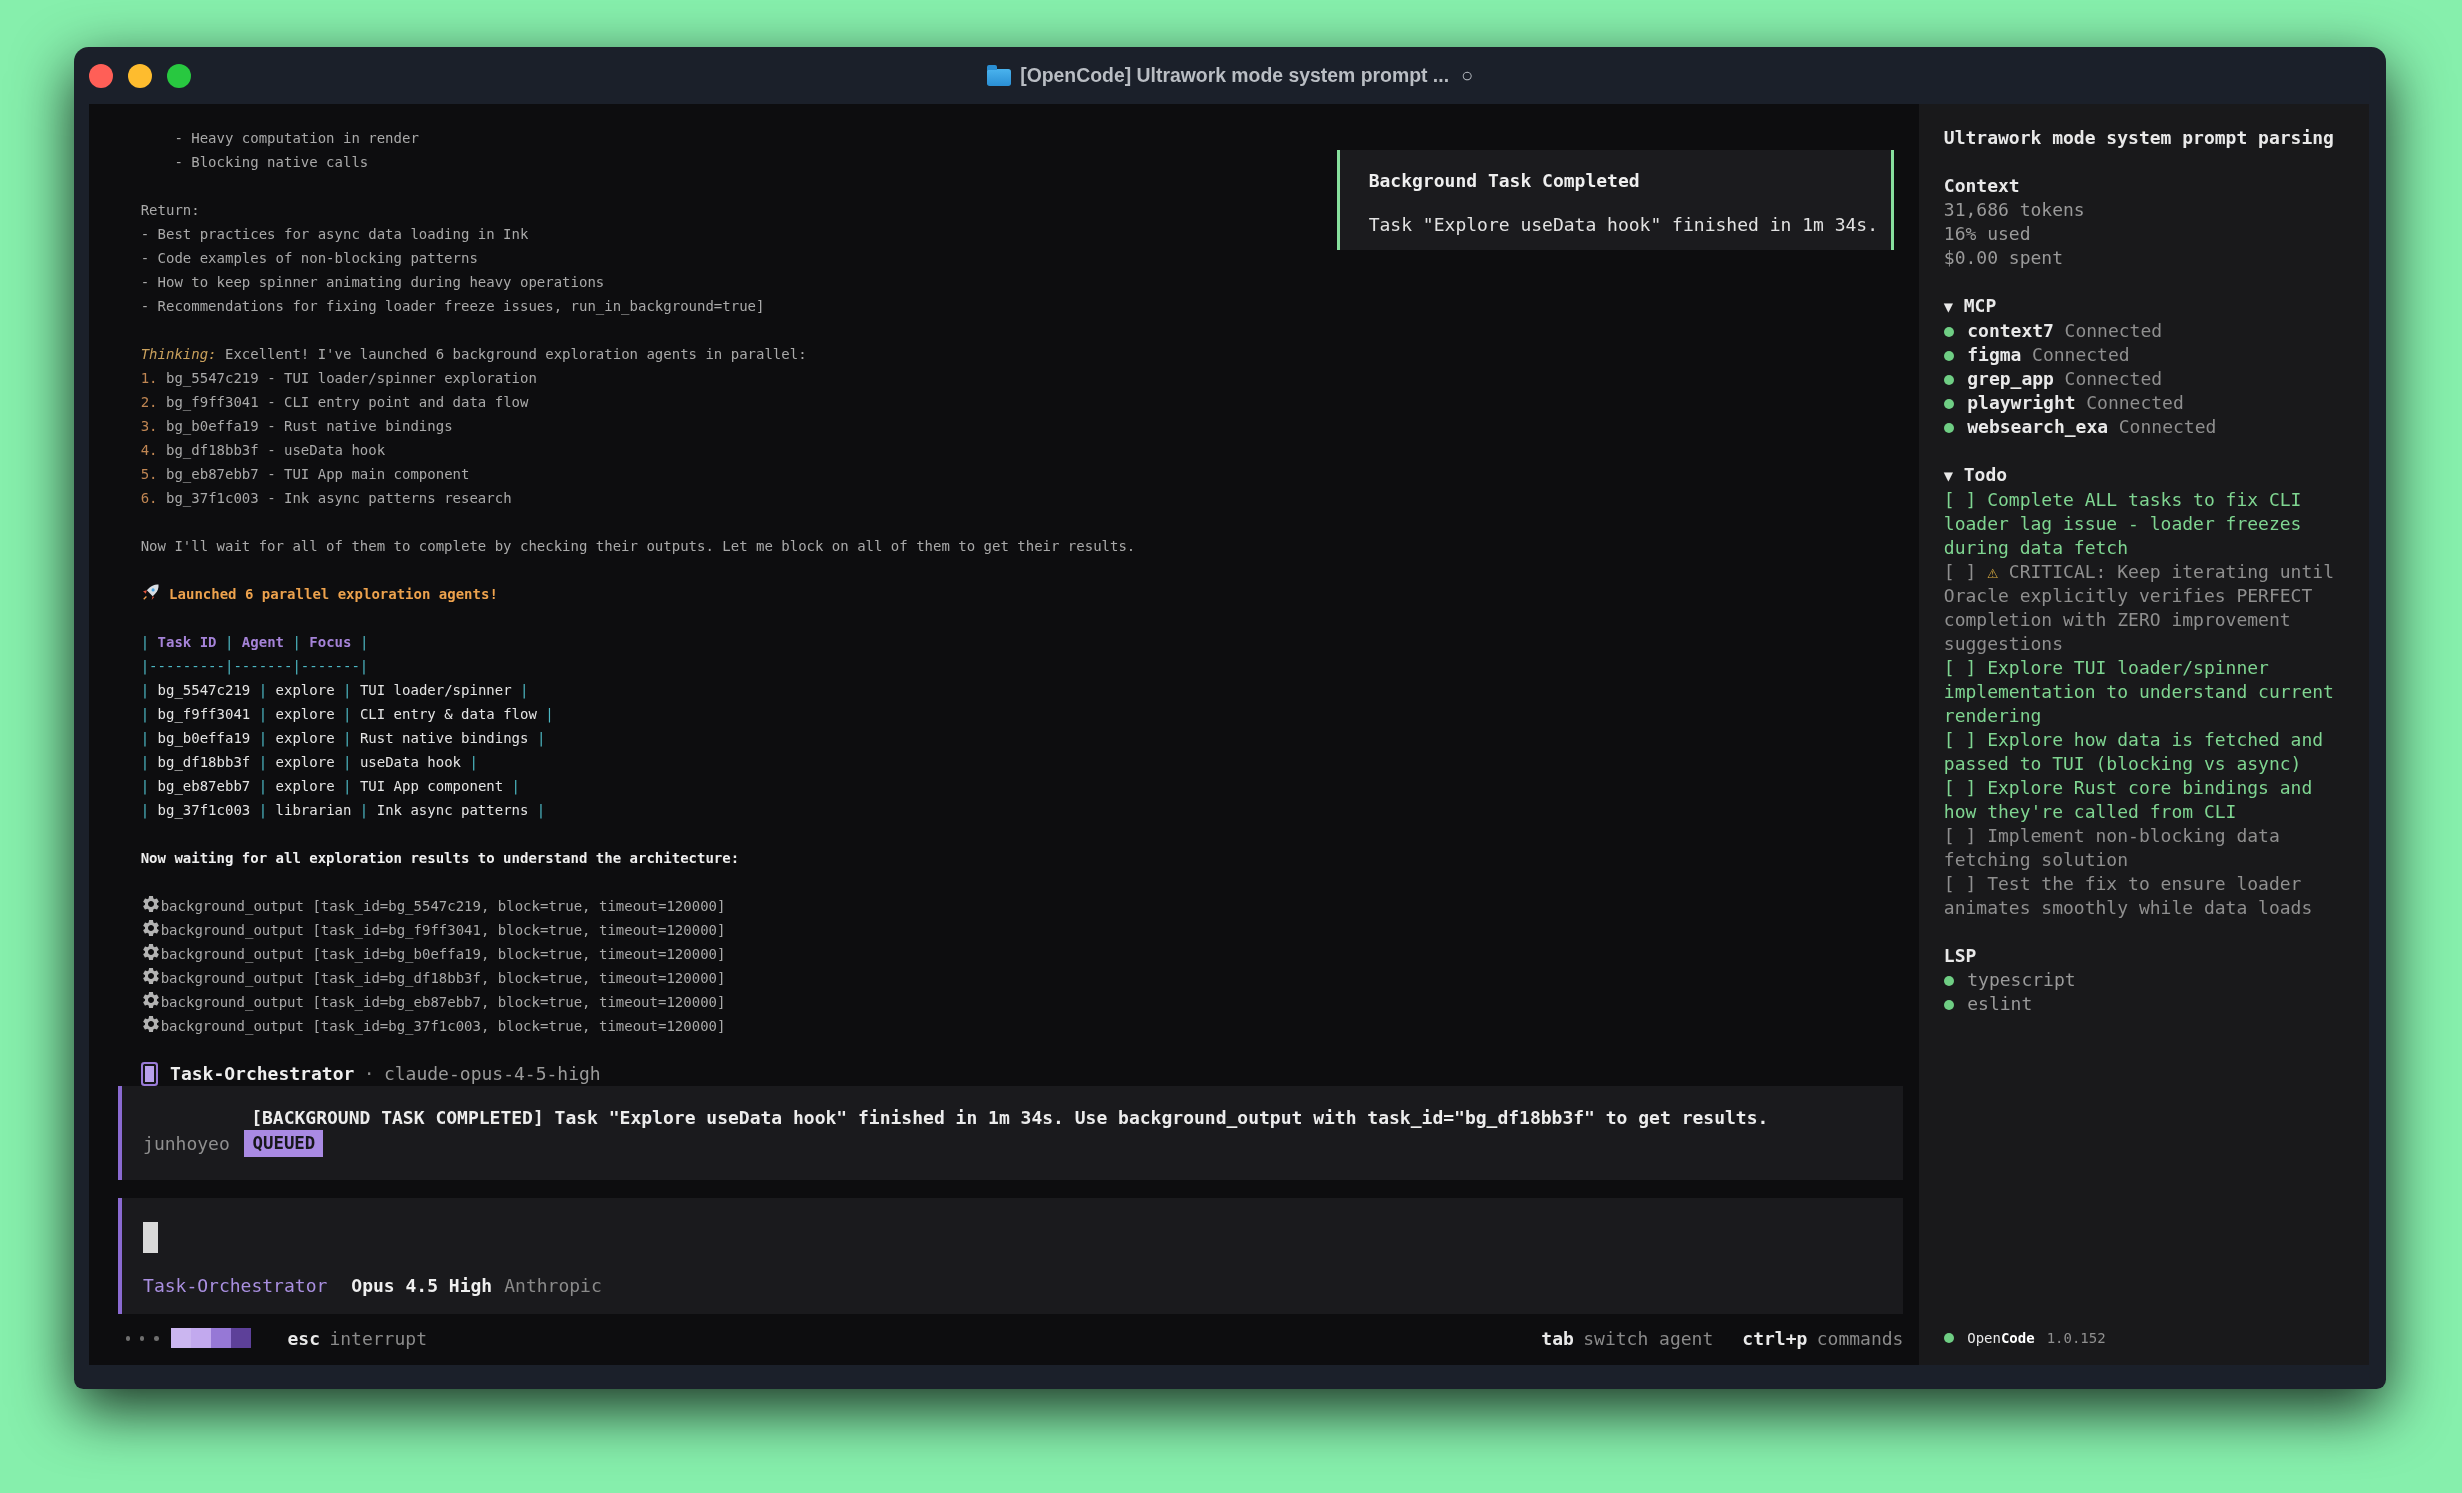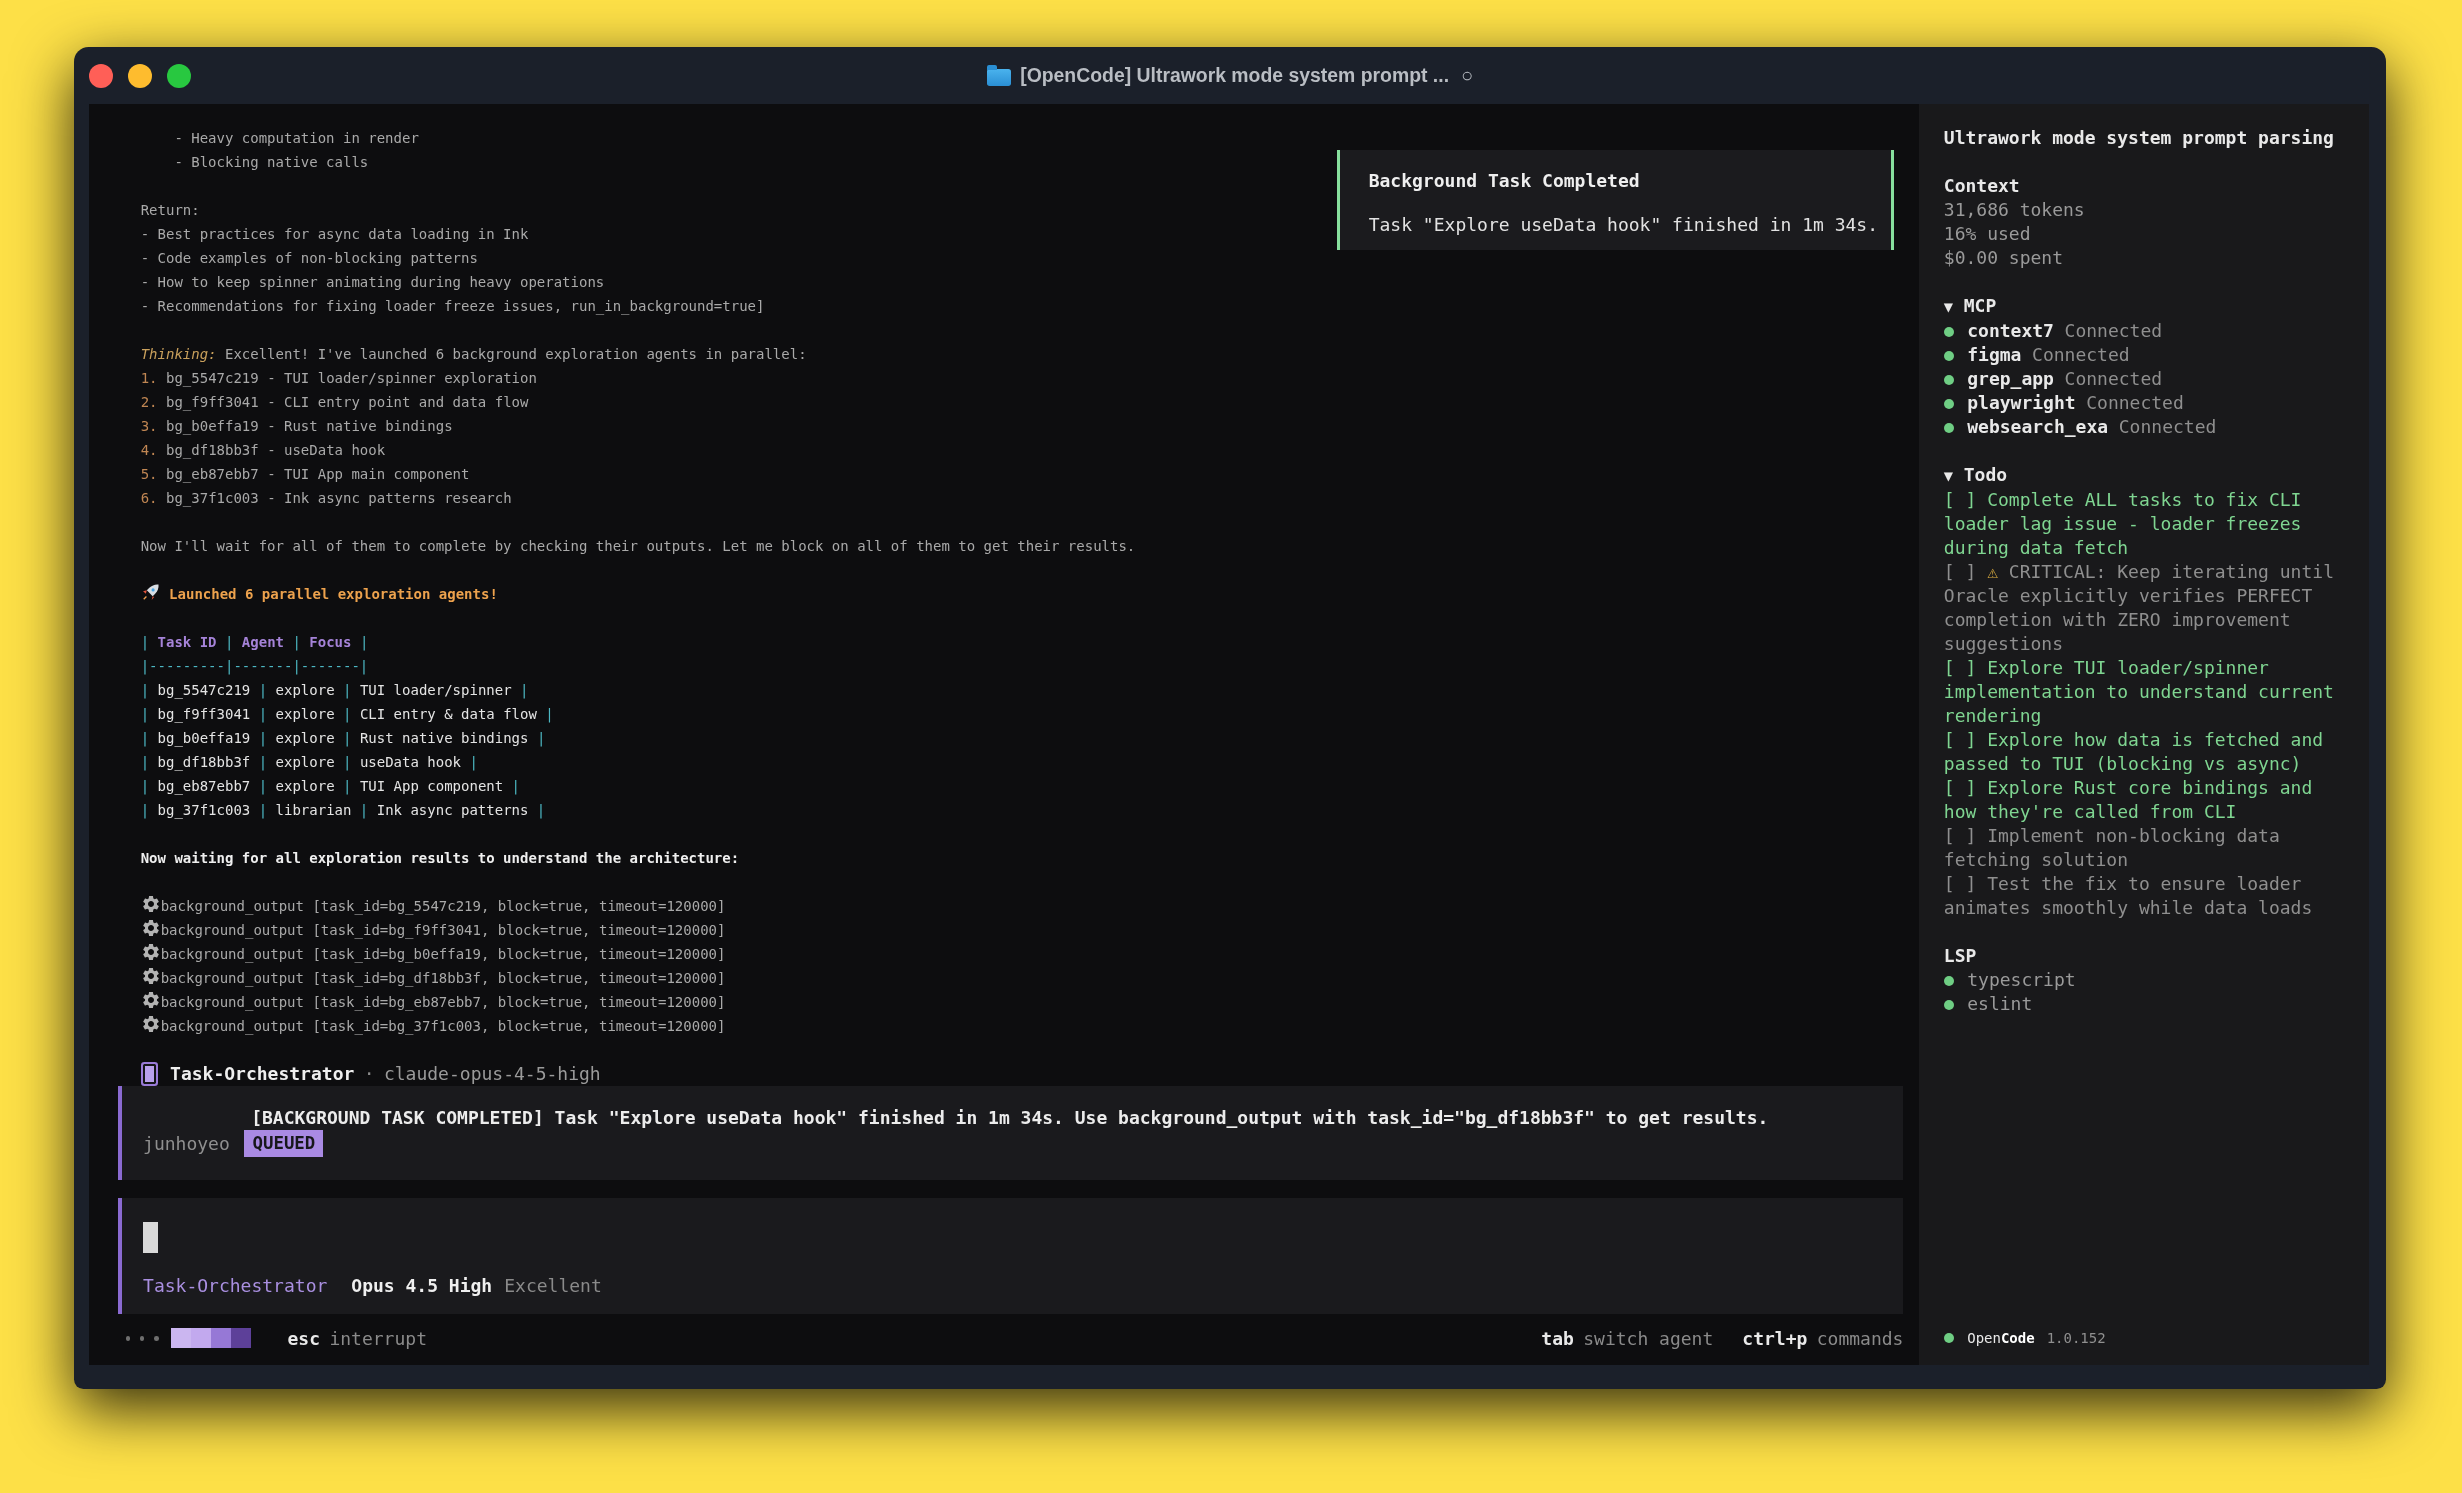--- a/index.html
+++ b/index.html
@@ -1,16 +1,16 @@
 <!DOCTYPE html>
 <html style="font-size:10.7px"><head>
 <meta charset="utf-8">
 <style>
   html,body{margin:0;padding:0;background:#000;}
-  .page{position:relative;width:2462px;height:1493px;background:#fde047;overflow:hidden;
+  .page{position:relative;width:2462px;height:1493px;background:#86efac;overflow:hidden;
         font-family:"DejaVu Sans Mono",monospace;}
   .window{position:absolute;left:74px;top:47px;width:2312px;height:1342px;
           background:#1b202a;border-radius:14.7px 14.7px 9.4px 9.4px;
           box-shadow:0 20px 60px rgba(0,0,0,.8);overflow:hidden;}
   
   .titlebar{height:57px;display:flex;align-items:center;position:relative;}
   .lights{position:absolute;left:15.4px;top:0;height:57px;display:flex;align-items:center;gap:14.7px;}
   .light{width:24px;height:24px;border-radius:50%;}
   .light.red{background:#ff5f57;} .light.yellow{background:#febc2e;} .light.green{background:#28c840;}
   .titlewrap{margin:0 auto;display:flex;align-items:center;gap:9.4px;
@@ -156,21 +156,21 @@
             <span class="usr">junhoyeo</span>
             <span class="badge">QUEUED</span>
           </div>
         </div>
 
         <div class="inputbox">
           <div class="cursor"></div>
           <div class="inputmeta">
             <span class="ag">Task-Orchestrator</span>
             <span class="md">Opus 4.5 High</span>
-            <span class="pv">Excellent</span>
+            <span class="pv">Anthropic</span>
           </div>
         </div>
 
         <div class="statusbar">
           <div class="sb-left">
             <div class="sb-dots">
                 <i></i>
                 <i></i>
                 <i></i>
               </div>

